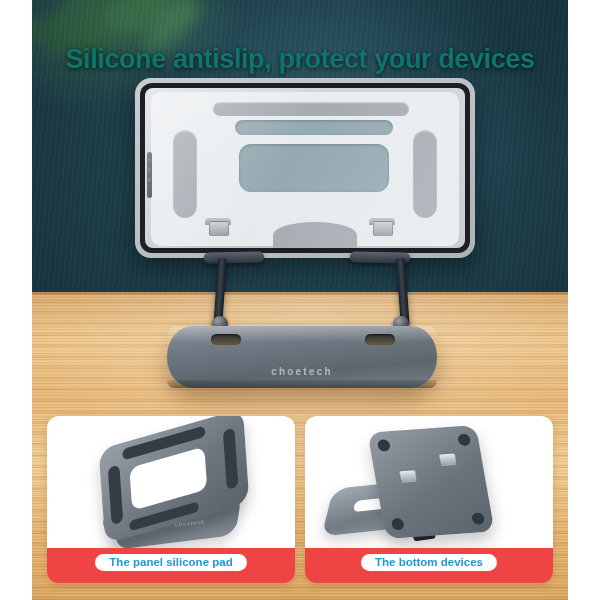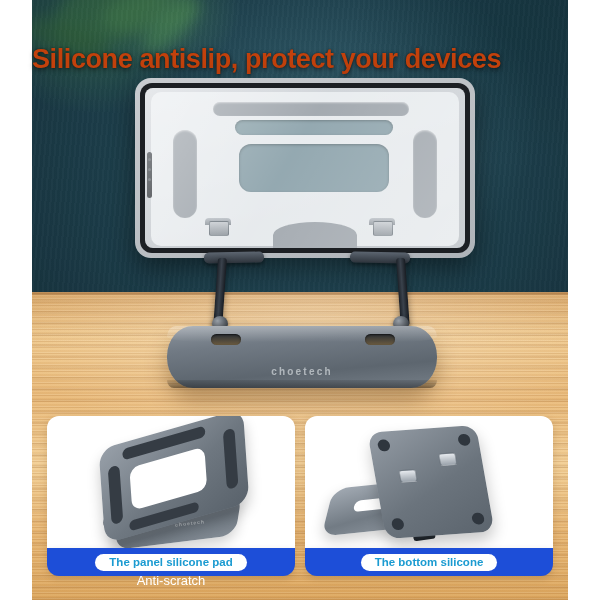--- a/index.html
+++ b/index.html
@@ -19,22 +19,22 @@
     background:radial-gradient(260px 200px at 300px 120px, rgba(255,255,255,.05), rgba(0,0,0,.18) 80%);}
   .leaf{position:absolute;border-radius:50%;filter:blur(7px);opacity:.55;}
   .leaf.l1{left:18px;top:-26px;width:120px;height:66px;background:#3f7a4c;transform:rotate(-28deg);}
   .leaf.l2{left:70px;top:-10px;width:96px;height:40px;background:#4e8f59;transform:rotate(-12deg);}
   .leaf.l3{left:-10px;top:22px;width:88px;height:34px;background:#356b42;transform:rotate(18deg);}
   .leaf.l4{left:104px;top:14px;width:70px;height:26px;background:#58a063;transform:rotate(-40deg);}
   .vgrain{position:absolute;left:0;top:0;width:100%;height:100%;
     background:repeating-linear-gradient(95deg, rgba(255,255,255,.022) 0 2px, rgba(0,0,0,.022) 2px 5px);}
 
   
-  .headline{position:absolute;left:32px;top:26px;width:536px;text-align:left;
-    color:#c2410c;font-size:27px;font-weight:bold;letter-spacing:-.4px;
+  .headline{position:absolute;left:32px;top:26px;width:536px;text-align:center;
+    color:#0f766e;font-size:27px;font-weight:bold;letter-spacing:-.4px;
     text-shadow:0 2px 5px rgba(0,0,0,.55), 0 0 2px rgba(0,0,0,.4);white-space:nowrap;}
 
   
   .desk{position:absolute;left:32px;top:292px;width:536px;height:308px;overflow:hidden;
     background:linear-gradient(180deg,#e8b878 0%,#f0c98d 14%,#e9ba7a 34%,#f2cf96 56%,#e7b673 78%,#dca75f 100%);}
   .desk .grain{position:absolute;inset:0;
     background:repeating-linear-gradient(0deg,
       rgba(150,95,40,.16) 0 1px, rgba(255,255,255,.10) 1px 2px,
       rgba(170,110,50,.07) 2px 4px, rgba(255,235,200,.08) 4px 6px);}
   .desk .grain2{position:absolute;inset:0;
@@ -112,21 +112,21 @@
   .bs-r{right:42px;}
   .brand{position:absolute;left:0;right:0;bottom:11px;text-align:center;
     color:rgba(228,232,236,.62);font-size:10px;letter-spacing:2.2px;font-weight:bold;}
 
   
   .card{position:absolute;width:248px;}
   .card.left{left:47px;top:416px;}
   .card.right{left:305px;top:416px;}
   .card .photo{position:relative;height:132px;background:#ffffff;border-radius:12px 12px 0 0;overflow:hidden;
     box-shadow:0 3px 8px rgba(110,70,25,.20);}
-  .card .bar{position:relative;height:28px;background:#1d4ed8;border-radius:0 0 12px 12px;
+  .card .bar{position:relative;height:35px;background:#ef4444;border-radius:0 0 12px 12px;
     padding-top:4px;box-sizing:border-box;text-align:center;box-shadow:0 3px 7px rgba(110,70,25,.20);}
   .pill{display:inline-block;background:#fff;color:#1b9bd1;font-size:11.5px;font-weight:bold;
     padding:2px 14px;border-radius:10px;line-height:13px;}
   .sub{color:#fff;font-size:13px;margin-top:2px;}
 
   
   .art{position:absolute;inset:0;}
   .plate{position:absolute;border-radius:14px;}
   .lp{left:52px;top:14px;width:150px;height:92px;
     background:linear-gradient(150deg,#98a0a9,#6e7780 55%,#59626b);
@@ -250,21 +250,20 @@
           <div class="hole"></div>
           <div class="sp sp1"></div>
           <div class="sp sp2"></div>
           <div class="sp sp3"></div>
           <div class="sp sp4"></div>
         </div>
       </div>
     </div>
     <div class="bar">
       <span class="pill">The panel silicone pad</span>
-      <div class="sub">Anti-scratch</div>
     </div>
   </div>
 
   <div class="card right">
     <div class="photo">
       <div class="art">
         <div class="rbase">
           <div class="sl"></div>
         </div>
         <div class="rfoot rf1"></div>
@@ -273,17 +272,17 @@
           <div class="pad p1"></div>
           <div class="pad p2"></div>
           <div class="pad p3"></div>
           <div class="pad p4"></div>
           <div class="clip c1"></div>
           <div class="clip c2"></div>
         </div>
       </div>
     </div>
     <div class="bar">
-      <span class="pill">The bottom silicone</span>
+      <span class="pill">The bottom devices</span>
     </div>
   </div>
 
 </div>
 
 </body></html>

